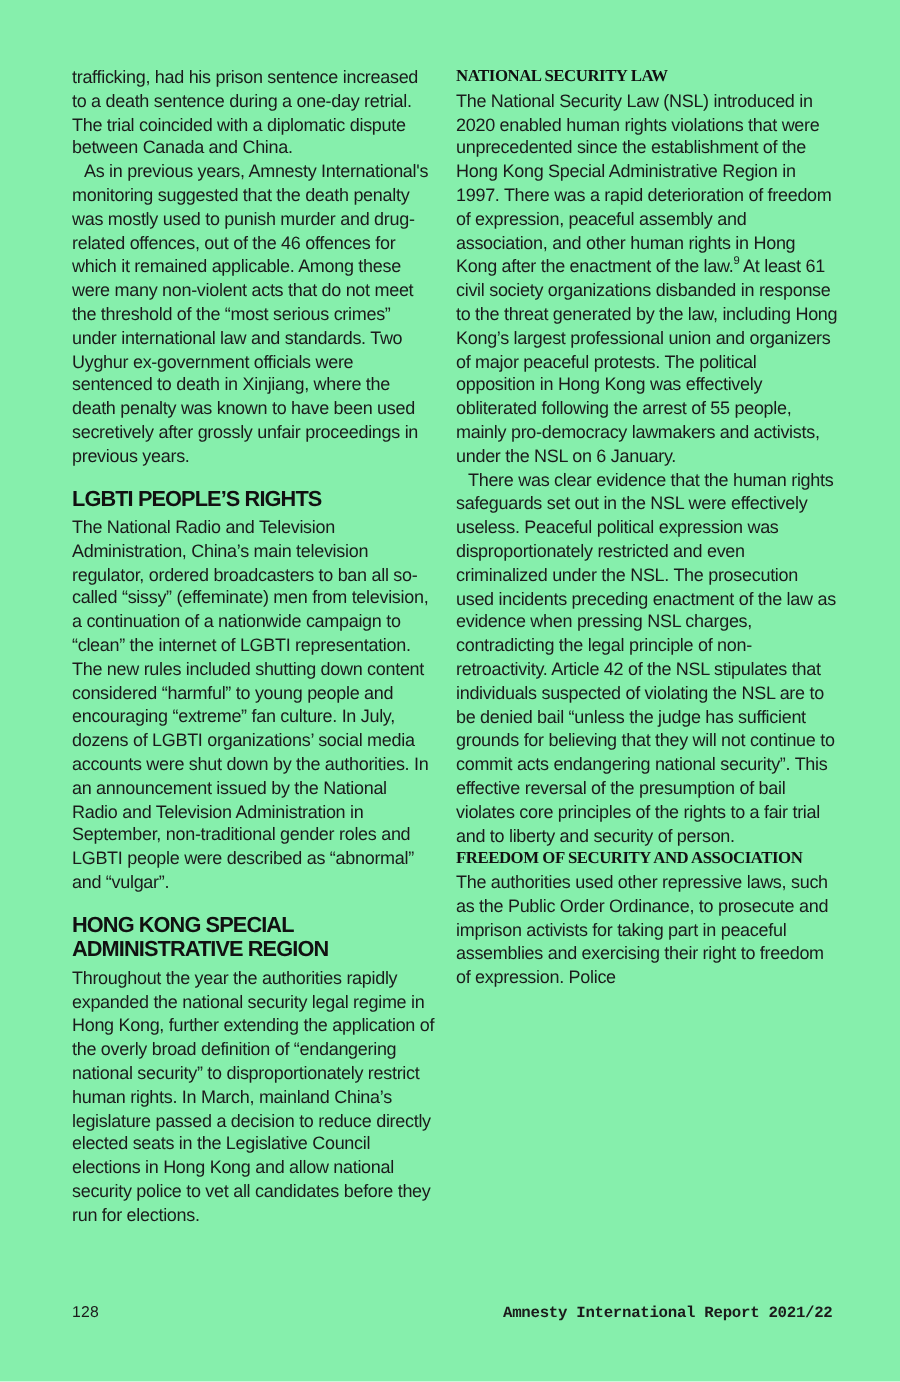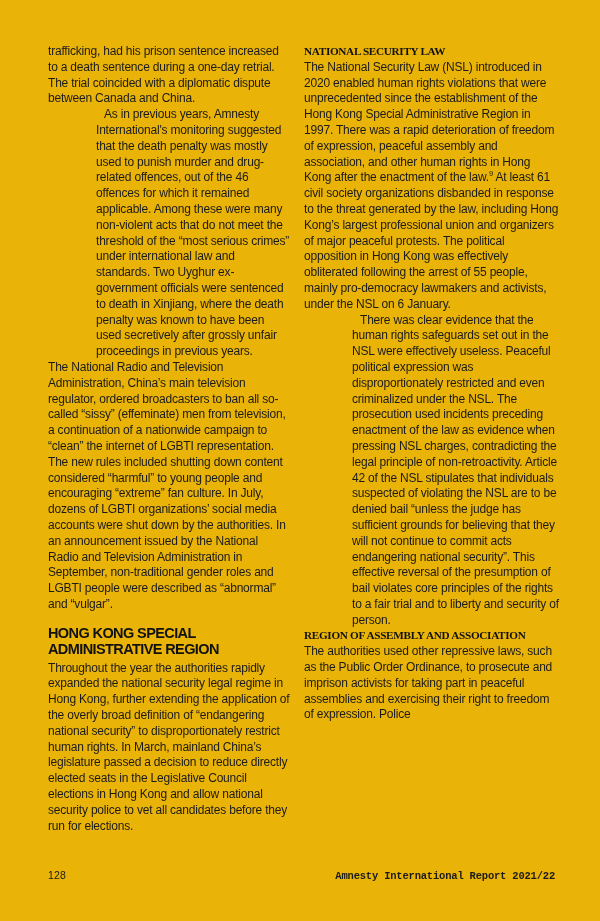--- a/index.html
+++ b/index.html
@@ -4,42 +4,42 @@
 <style>
   html, body {
     margin: 0;
     padding: 0;
     background: #ffffff;
   }
   .page {
     position: relative;
     width: 600px;
     height: 921px;
-    background: #eab308;
+    background: #86efac;
     font-family: "Liberation Sans", sans-serif;
     color: #1b1b1b;
     overflow: hidden;
   }
   .columns {
     position: absolute;
     top: 44px;
     left: 48px;
     display: flex;
     gap: 13px;
   }
   .col-left  { width: 243px; }
   .col-right { width: 256px; }
   p.body {
     margin: 0;
     font-size: 12px;
     line-height: 15.8px;
     letter-spacing: -0.2px;
     text-align: left;
   }
-  p.indent { text-indent: 8px; margin-left: 48px; }
+  p.indent { text-indent: 8px; }
   h2.heading {
     margin: 12px 0 3px 0;
     font-size: 14.5px;
     line-height: 16.5px;
     font-weight: bold;
     letter-spacing: -0.6px;
     color: #111111;
   }
   h3.subheading {
     margin: 0;
@@ -80,34 +80,35 @@
 <body>
 
 <div class="page">
 
   <div class="columns">
 
     <div class="col-left">
       <p class="body">trafficking, had his prison sentence increased to a death sentence during a one-day retrial. The trial coincided with a diplomatic dispute between Canada and China.</p>
       <p class="body indent">As in previous years, Amnesty International's monitoring suggested that the death penalty was mostly used to punish murder and drug-related offences, out of the 46 offences for which it remained applicable. Among these were many non-violent acts that do not meet the threshold of the “most serious crimes” under international law and standards. Two Uyghur ex-government officials were sentenced to death in Xinjiang, where the death penalty was known to have been used secretively after grossly unfair proceedings in previous years.</p>
 
+      <h2 class="heading">LGBTI PEOPLE’S RIGHTS</h2>
       <p class="body">The National Radio and Television Administration, China’s main television regulator, ordered broadcasters to ban all so-called “sissy” (effeminate) men from television, a continuation of a nationwide campaign to “clean” the internet of LGBTI representation. The new rules included shutting down content considered “harmful” to young people and encouraging “extreme” fan culture. In July, dozens of LGBTI organizations’ social media accounts were shut down by the authorities. In an announcement issued by the National Radio and Television Administration in September, non-traditional gender roles and LGBTI people were described as “abnormal” and “vulgar”.</p>
 
       <h2 class="heading">HONG KONG SPECIAL ADMINISTRATIVE REGION</h2>
       <p class="body">Throughout the year the authorities rapidly expanded the national security legal regime in Hong Kong, further extending the application of the overly broad definition of “endangering national security” to disproportionately restrict human rights. In March, mainland China’s legislature passed a decision to reduce directly elected seats in the Legislative Council elections in Hong Kong and allow national security police to vet all candidates before they run for elections.</p>
     </div>
 
     <div class="col-right">
 
       <h3 class="subheading">NATIONAL SECURITY LAW</h3>
       <p class="body"><span>The National Security Law (NSL) introduced in 2020 enabled human rights violations that were unprecedented since the establishment of the Hong Kong Special Administrative Region in 1997. There was a rapid deterioration of freedom of expression, peaceful assembly and association, and other human rights in Hong Kong after the enactment of the law.</span><sup class="footnote">9</sup><span> At least 61 civil society organizations disbanded in response to the threat generated by the law, including Hong Kong’s largest professional union and organizers of major peaceful protests. The political opposition in Hong Kong was effectively obliterated following the arrest of 55 people, mainly pro-democracy lawmakers and activists, under the NSL on 6 January.</span></p>
 
       <p class="body indent">There was clear evidence that the human rights safeguards set out in the NSL were effectively useless. Peaceful political expression was disproportionately restricted and even criminalized under the NSL. The prosecution used incidents preceding enactment of the law as evidence when pressing NSL charges, contradicting the legal principle of non-retroactivity. Article 42 of the NSL stipulates that individuals suspected of violating the NSL are to be denied bail “unless the judge has sufficient grounds for believing that they will not continue to commit acts endangering national security”. This effective reversal of the presumption of bail violates core principles of the rights to a fair trial and to liberty and security of person.</p>
 
-      <h3 class="subheading">REGION OF ASSEMBLY AND ASSOCIATION</h3>
+      <h3 class="subheading">FREEDOM OF SECURITY AND ASSOCIATION</h3>
       <p class="body">The authorities used other repressive laws, such as the Public Order Ordinance, to prosecute and imprison activists for taking part in peaceful assemblies and exercising their right to freedom of expression. Police</p>
     </div>
 
   </div>
 
   <div class="footer">
     <span class="page-num">128</span>
     <span class="report-title">Amnesty International Report 2021/22</span>
   </div>
 

